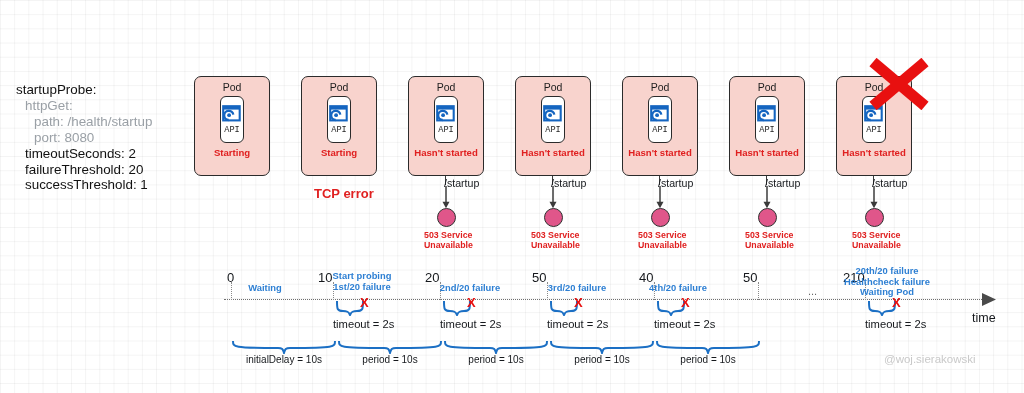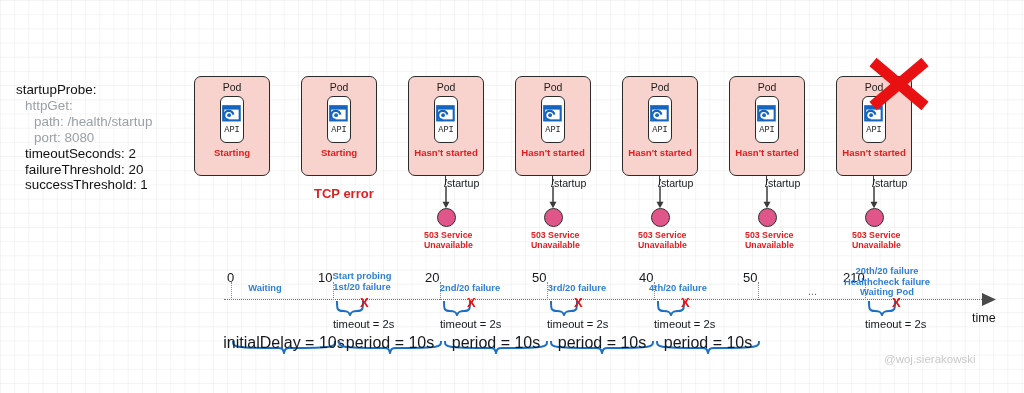--- a/index.html
+++ b/index.html
@@ -66,21 +66,21 @@
   #time-arrowhead{left:982px;top:292px;width:14px;height:15px;}
   #time-axis-label{left:972px;top:311px;font-size:12.5px;color:#15181c;}
 
   .tick-line{width:0;border-left:1.4px dotted #8a8a8a;top:282px;height:18px;}
   .tick-label{top:270px;font-size:13px;color:#15181c;}
 
   .phase-label{font-size:9.4px;font-weight:bold;color:#2d7fd3;line-height:10.6px;white-space:nowrap;}
   .ellipsis{font-size:11px;color:#6a6a6a;top:285px;}
   .x-red{font-size:13px;font-weight:bold;color:#e81010;line-height:13px;}
   .timeout-text{font-size:11.2px;color:#15181c;top:318px;white-space:nowrap;}
-  .period-text{top:334px;font-size:16px;color:#15181c;white-space:nowrap;}
+  .period-text{top:354px;font-size:10px;color:#15181c;white-space:nowrap;}
 
   #watermark{
     left:884px;top:353px;font-size:11.5px;color:#c9c9c9;white-space:nowrap;
   }
 </style>
 </head>
 <body>
 
 <div class="stage">
 

